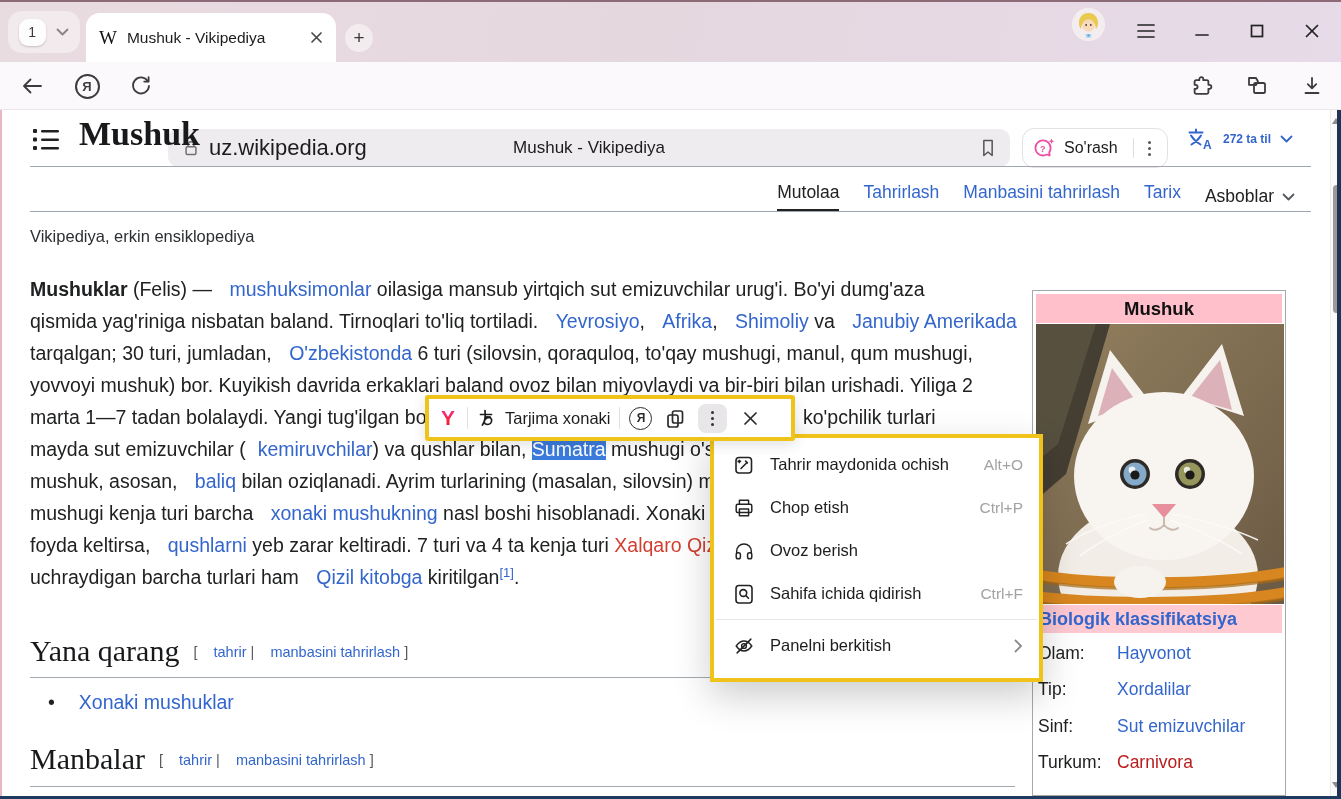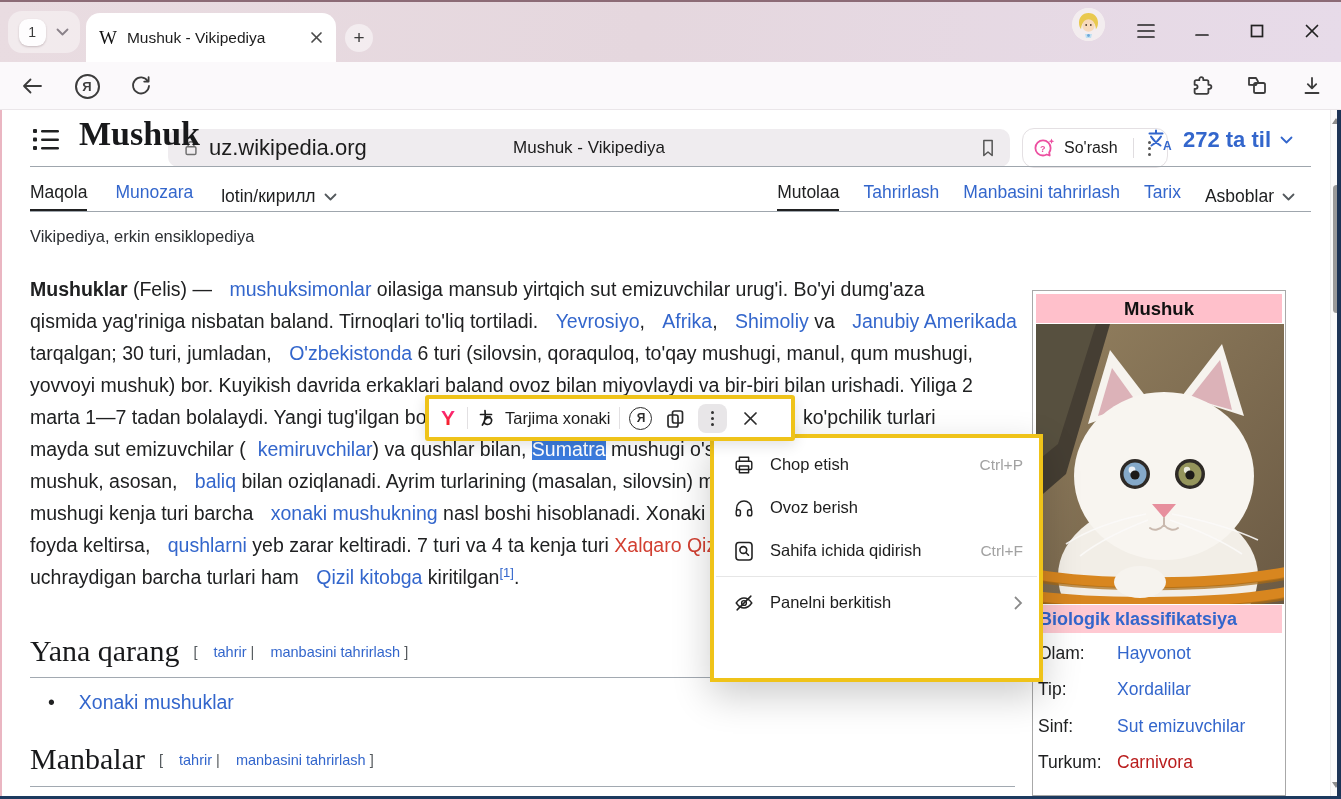--- a/index.html
+++ b/index.html
@@ -51,21 +51,21 @@
   .askbtn .lbl { font-size:16px; color:#1c1c1c; }
   .askbtn .vd { width:1px; height:20px; background:#e0dde0; margin-left:auto; }
   .dots3 { display:flex; flex-direction:column; gap:3px; padding:0 6px; }
   .dots3 i { width:3px; height:3px; border-radius:50%; background:#555; }
 
   
   .w-contents { position:absolute; left:33px; top:128px; cursor:pointer; }
   .w-contents rect { fill:#202122; }
   h1.w-title { position:absolute; left:79px; top:115px; font-family:"Liberation Serif", serif; font-size:34px; font-weight:700; color:#18191b; }
   .lang-box { position:absolute; top:127px; right:48px; display:flex; align-items:center; gap:9px; color:#3366cc; cursor:pointer; }
-  .lang-box .lbl { font-size:22px; font-weight:bold; }
+  .lang-box .lbl { font-size:12px; font-weight:bold; }
   .hr { position:absolute; left:30px; width:1281px; height:1px; background:#9fa6ad; }
   .wikitabs { position:absolute; top:182px; display:flex; gap:28px; font-size:17.5px; height:29px; }
   .wikitabs.right { right:46px; gap:24px; }
   .wikitabs.left { left:30px; }
   .wtab { color:#3366cc; cursor:pointer; white-space:nowrap; }
   .wtab.active { color:#202122; border-bottom:2.5px solid #202122; padding-bottom:5px; }
   .wtab.plain { color:#202122; display:flex; align-items:center; gap:8px; }
   .w-subtitle { position:absolute; left:30px; top:227px; font-size:16.5px; color:#2c2f33; }
 
   
@@ -270,30 +270,20 @@
       <text x="17" y="22" font-size="12" font-weight="bold" fill="#3366cc">A</text>
     </svg>
     <span class="lbl">272 ta til</span>
     <svg class="chev" viewBox="0 0 13 8">
         <polyline points="1.5,1.5 6.5,6.5 11.5,1.5" style="stroke:#3366cc"></polyline>
       </svg>
   </div>
 
   <div class="hr" style="top:166px"></div>
 
-  <nav class="wikitabs left">
-    <span class="wtab active">Maqola</span>
-    <span class="wtab">Munozara</span>
-    <span class="wtab plain">
-      <span>lotin/кирилл</span>
-      <svg class="chev" viewBox="0 0 13 8">
-          <polyline points="1.5,1.5 6.5,6.5 11.5,1.5" style="stroke:#54595d"></polyline>
-        </svg>
-    </span>
-  </nav>
   <nav class="wikitabs right">
     <span class="wtab active">Mutolaa</span>
     <span class="wtab">Tahrirlash</span>
     <span class="wtab">Manbasini tahrirlash</span>
     <span class="wtab">Tarix</span>
     <span class="wtab plain">
       <span>Asboblar</span>
       <svg class="chev" viewBox="0 0 13 8">
           <polyline points="1.5,1.5 6.5,6.5 11.5,1.5" style="stroke:#54595d"></polyline>
         </svg>
@@ -415,20 +405,29 @@
     <span class="pt-ico">
       <svg width="17" height="17" viewBox="0 0 17 17">
           <line x1="3" y1="3" x2="14" y2="14"></line>
           <line x1="14" y1="3" x2="3" y2="14"></line>
         </svg>
     </span>
   </div>
 
   <div class="ctx-menu">
     <div class="mi">
+      <svg width="22" height="22" viewBox="0 0 22 22">
+        <rect x="3" y="3.5" width="15.5" height="15.5" rx="3"></rect>
+        <path d="M8 14.5l6-6M12.6 7.1l1.8 1.8"></path>
+        <path d="M6.3 6.2v2.4M5.1 7.4h2.4" stroke-width="1.3"></path>
+      </svg>
+      <span class="lbl">Tahrir maydonida ochish</span>
+      <span class="sc">Alt+O</span>
+    </div>
+    <div class="mi">
       <svg width="22" height="22" viewBox="0 0 24 24">
         <path d="M7 8V3.5h10V8"></path>
         <rect x="3.5" y="8" width="17" height="9" rx="1.6"></rect>
         <rect x="7" y="13" width="10" height="7.5" fill="#fff"></rect>
       </svg>
       <span class="lbl">Chop etish</span>
       <span class="sc">Ctrl+P</span>
     </div>
     <div class="mi">
       <svg width="22" height="22" viewBox="0 0 24 24">

